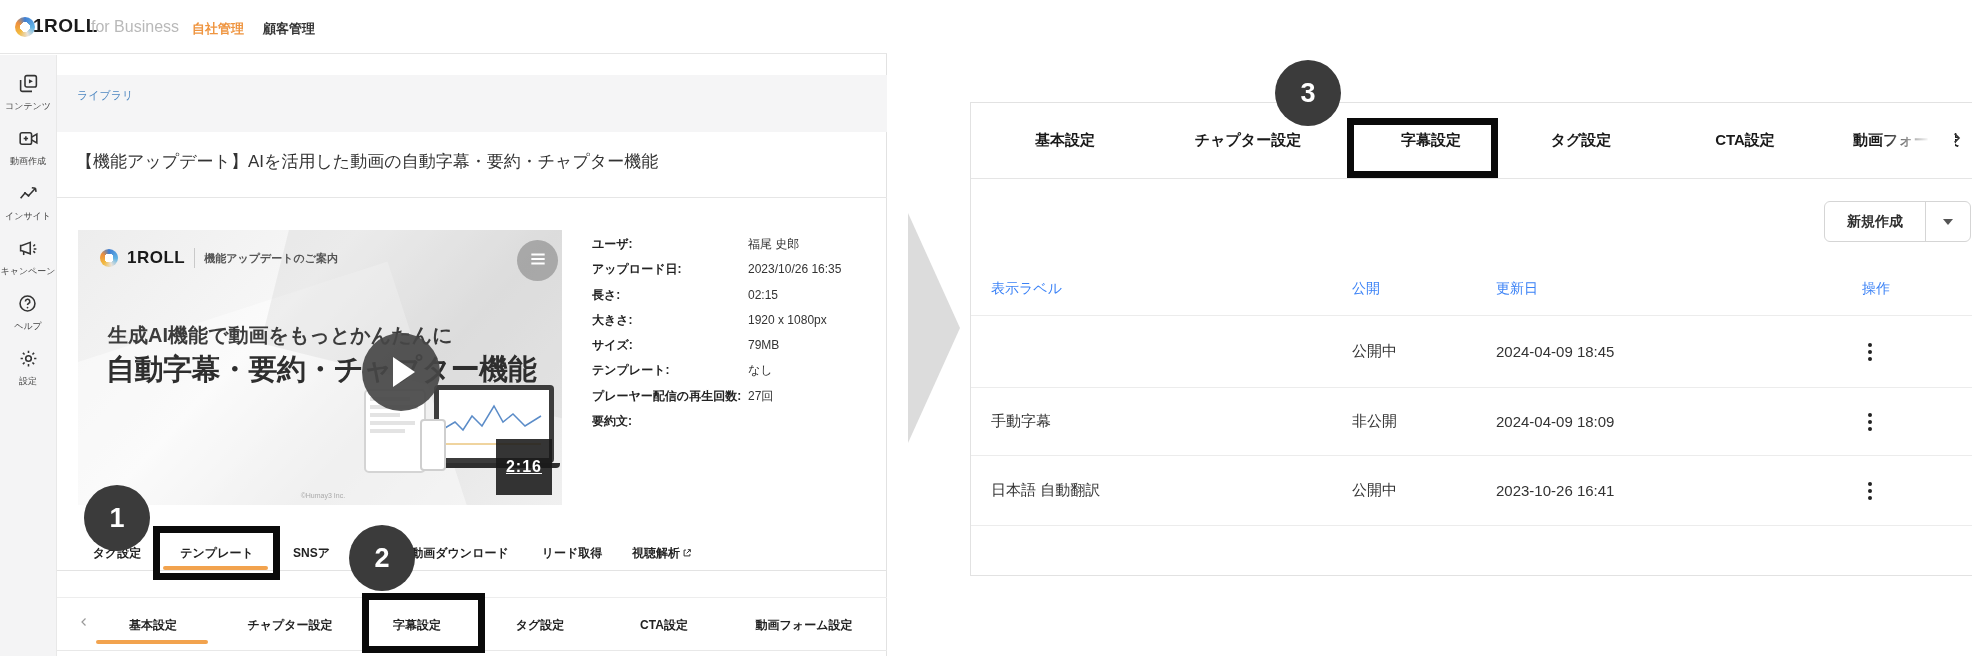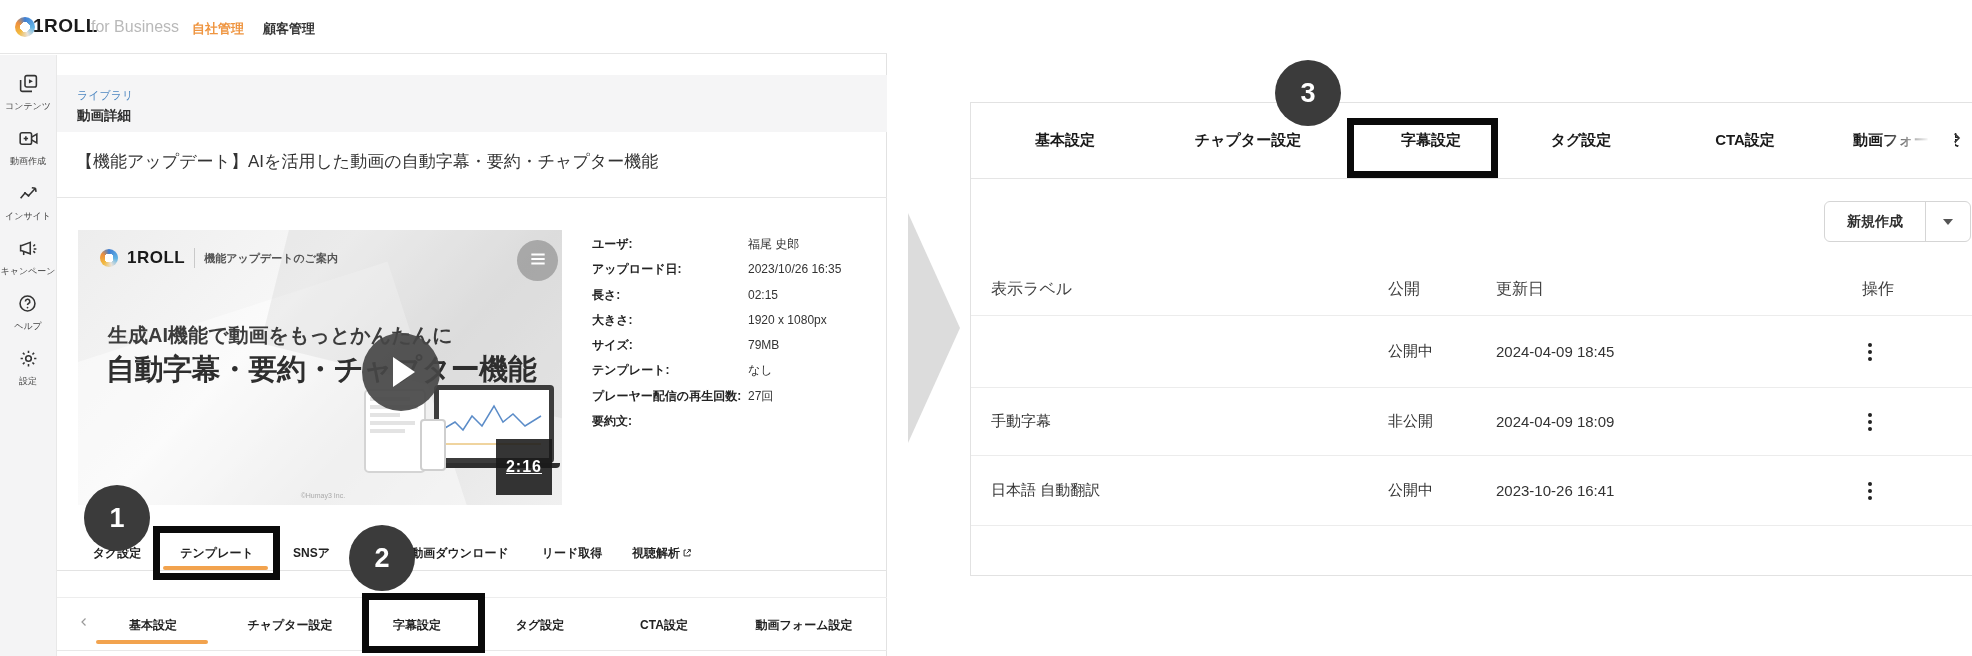--- a/index.html
+++ b/index.html
@@ -90,22 +90,22 @@
   .new-btn-sep { width:1px; background:#d5d5d5; }
   .new-btn-arrow { width:44px; display:flex; align-items:center; justify-content:center; }
   .caret-down { width:0; height:0; border-left:5px solid transparent; border-right:5px solid transparent; border-top:6px solid #555; }
 
   .ptable { position:absolute; left:0; top:160px; width:1002px; }
   .prow { position:relative; border-bottom:1px solid #ececec; }
   .prow.header { height:53px; }
   .prow.r1 { height:72px; } .prow.r2 { height:68px; } .prow.r3 { height:70px; }
   .prow.empty { height:51px; border-bottom:none; }
   .pcell { position:absolute; top:0; height:100%; display:flex; align-items:center; font-size:15px; color:#333; }
-  .pcell.c1 { left:20px; } .pcell.c2 { left:381px;margin-left:36px; } .pcell.c3 { left:525px; }
-  .prow.header .pcell { font-size:16px; color:#404040; }
+  .pcell.c1 { left:20px; } .pcell.c2 { left:381px; } .pcell.c3 { left:525px; }
+  .prow.header .pcell { font-size:14px; color:#3b82f6; }
   .kebab { position:absolute; left:884px; top:0; height:100%; width:30px; display:flex; flex-direction:column; align-items:center; justify-content:center; gap:3px; cursor:pointer; }
   .kebab i { width:4px; height:4px; border-radius:50%; background:#222; }
 
   
   .hl-box { position:absolute; border:7px solid #0a0a0a; background:transparent; z-index:5; }
   .callout { position:absolute; width:66px; height:66px; border-radius:50%; background:#3b3b3b; color:#fff;
     display:flex; align-items:center; justify-content:center; font-size:27px; font-weight:700; z-index:6; }
 </style>
 </head>
 <body>
@@ -168,21 +168,20 @@
         <span><svg width="21" height="21" viewBox="0 0 24 24" fill="none" stroke="#333" stroke-width="1.8">
               <circle cx="12" cy="12" r="3.2"></circle>
               <path d="M12 3v2.6M12 18.4V21M3 12h2.6M18.4 12H21M5.6 5.6l1.9 1.9M16.5 16.5l1.9 1.9M18.4 5.6l-1.9 1.9M7.5 16.5l-1.9 1.9"></path>
             </svg></span>
         <span class="side-label">設定</span>
       </div>
     </aside>
 
     <div class="crumb-band">
       <a class="crumb-parent">ライブラリ</a>
-      <div class="crumb-current">動画詳細</div>
     </div>
 
     <h1 class="video-title">【機能アップデート】AIを活用した動画の自動字幕・要約・チャプター機能</h1>
     <div class="title-divider"></div>
 
     <div class="thumb">
       <div class="facet1"></div>
       <div class="facet2"></div>
       <div class="thumb-logo-row">
         <span class="thumb-logo-mark"></span>

